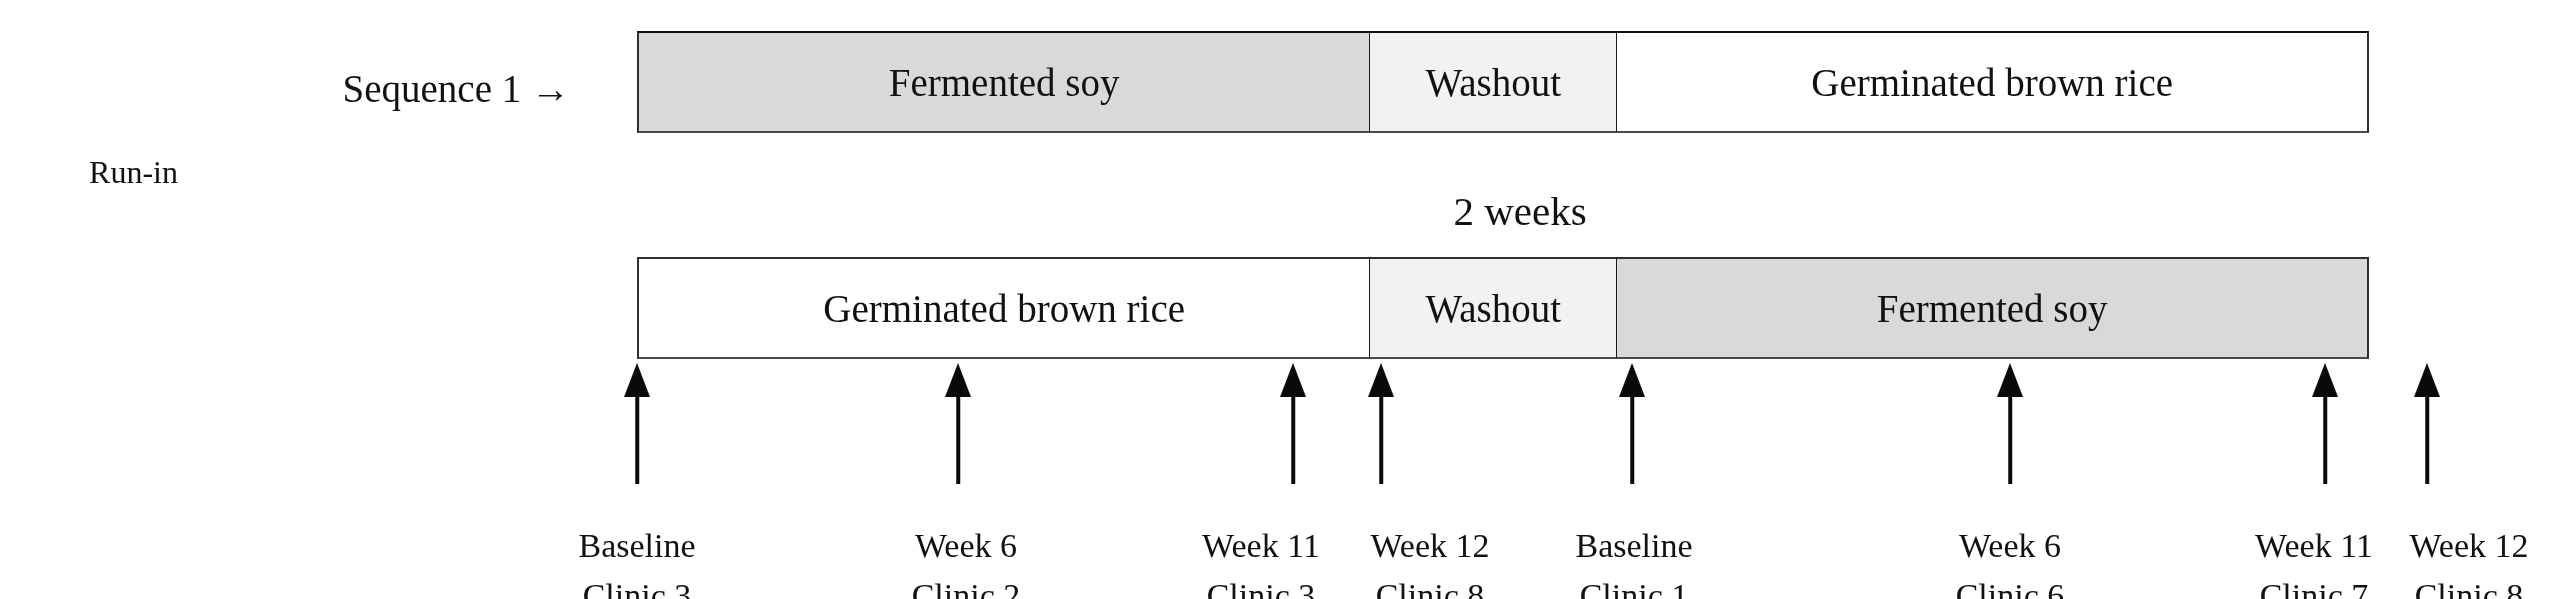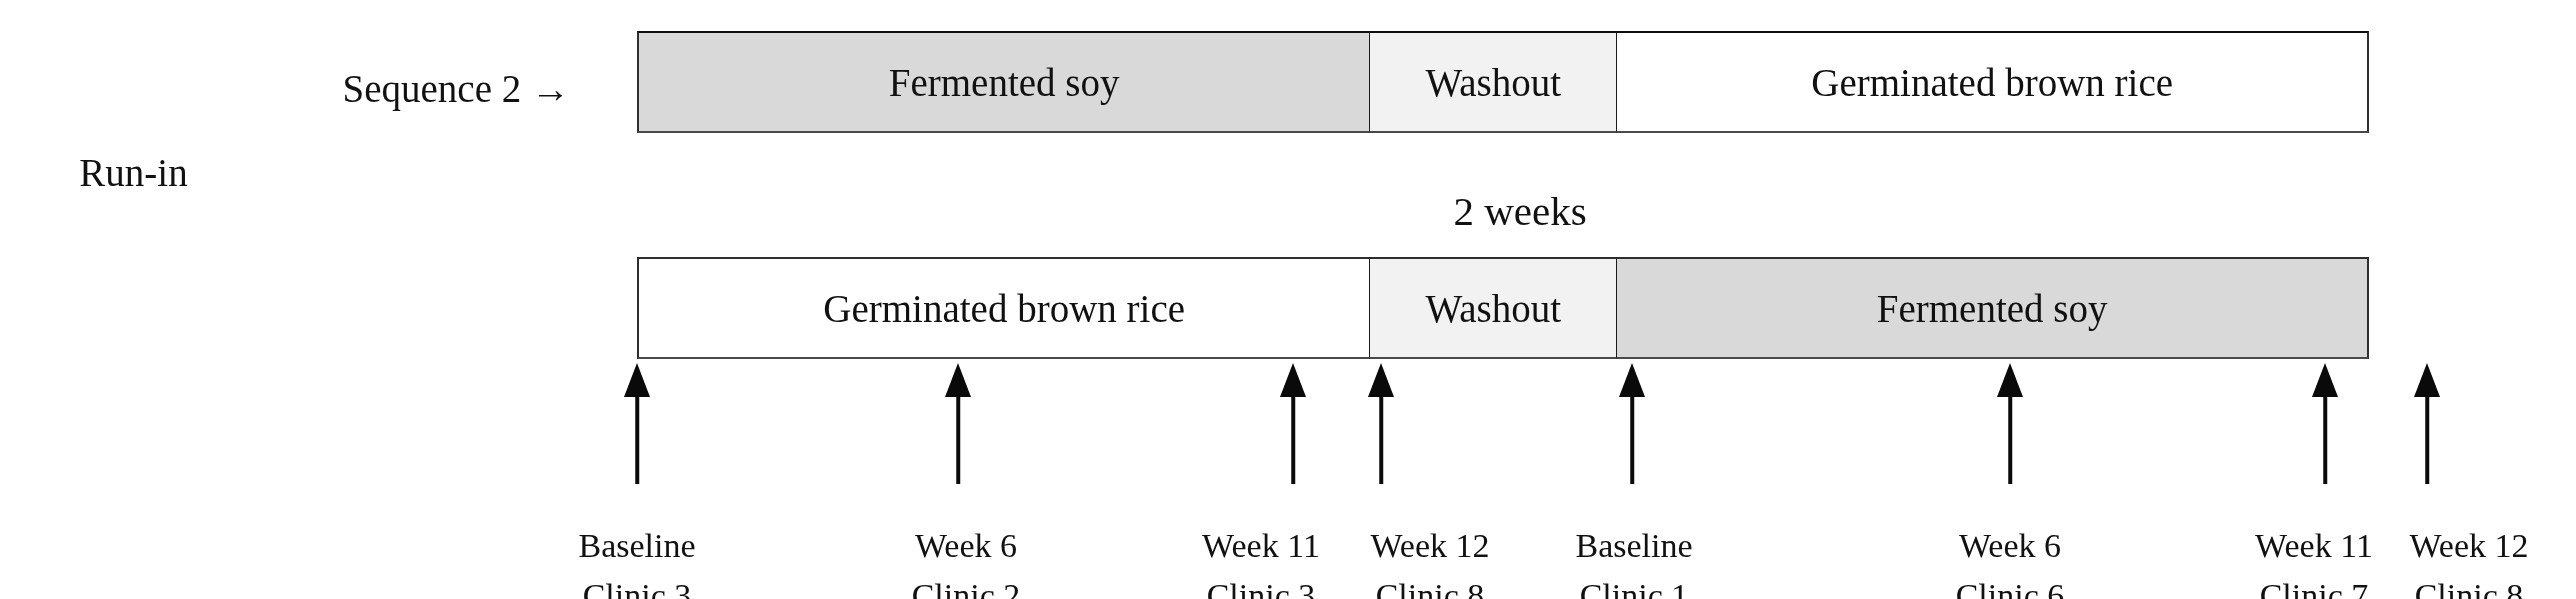--- a/index.html
+++ b/index.html
@@ -11,21 +11,21 @@
     font-family: "Liberation Serif", "DejaVu Serif", serif;
     color: #111111;
     overflow: hidden;
   }
 
   
   .runin {
     position: absolute;
     left: 21px; top: 141px; width: 225px;
     text-align: center;
-    font-size: 39px; line-height: 63px;
+    font-size: 32px; line-height: 63px;
     white-space: nowrap;
   }
   .seq-label {
     position: absolute;
     left: 239px; width: 331px;
     text-align: right;
     font-size: 39px; line-height: 42px;
     white-space: nowrap;
   }
   .seq-label.s1 { top: 68px; }
@@ -98,21 +98,21 @@
 </style>
 </head>
 <body>
 
 <div class="canvas">
 
   <div class="runin">
     <div>Run-in</div>
   </div>
 
-  <div class="seq-label s1">Sequence 2 →</div>
+  <div class="seq-label s1">Sequence 1 →</div>
 
   <div class="row r1">
     <div class="seg first" style="background-color: rgb(217, 217, 217);">Fermented soy</div>
     <div class="seg middle" style="background-color: rgb(242, 242, 242);">Washout</div>
     <div class="seg last" style="background-color: rgb(255, 255, 255);">Germinated brown rice</div>
   </div>
 
   <div class="weeks2">2 weeks</div>
 
 

